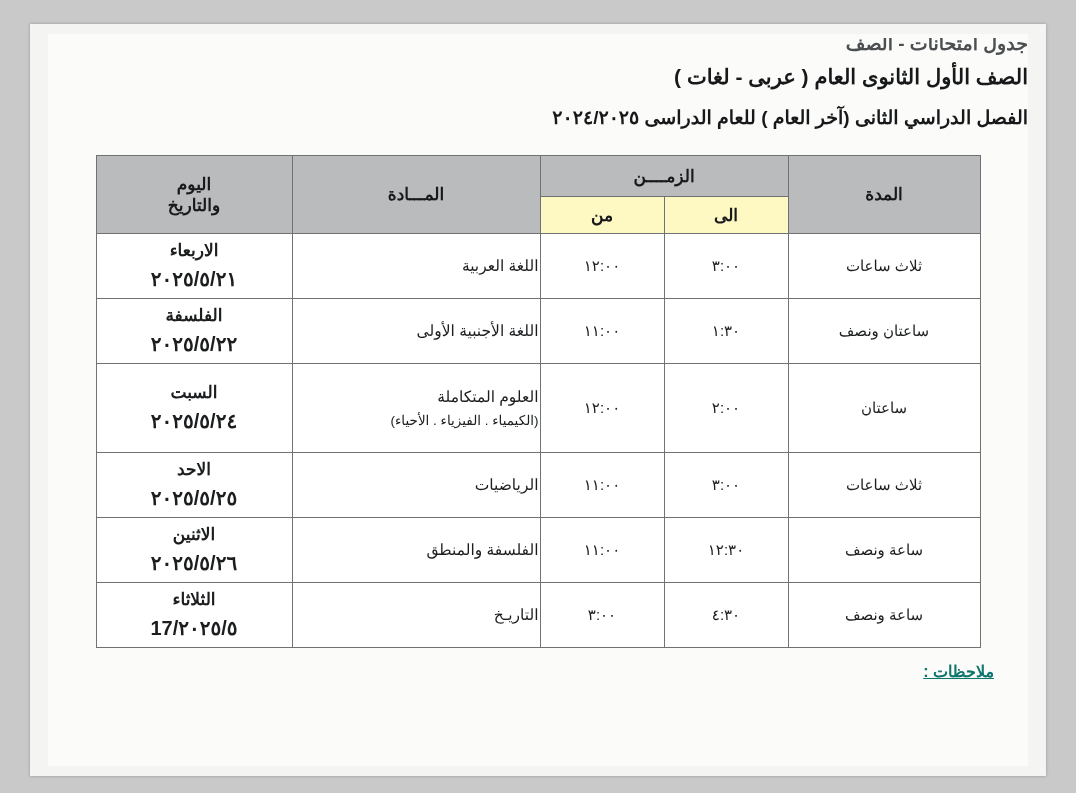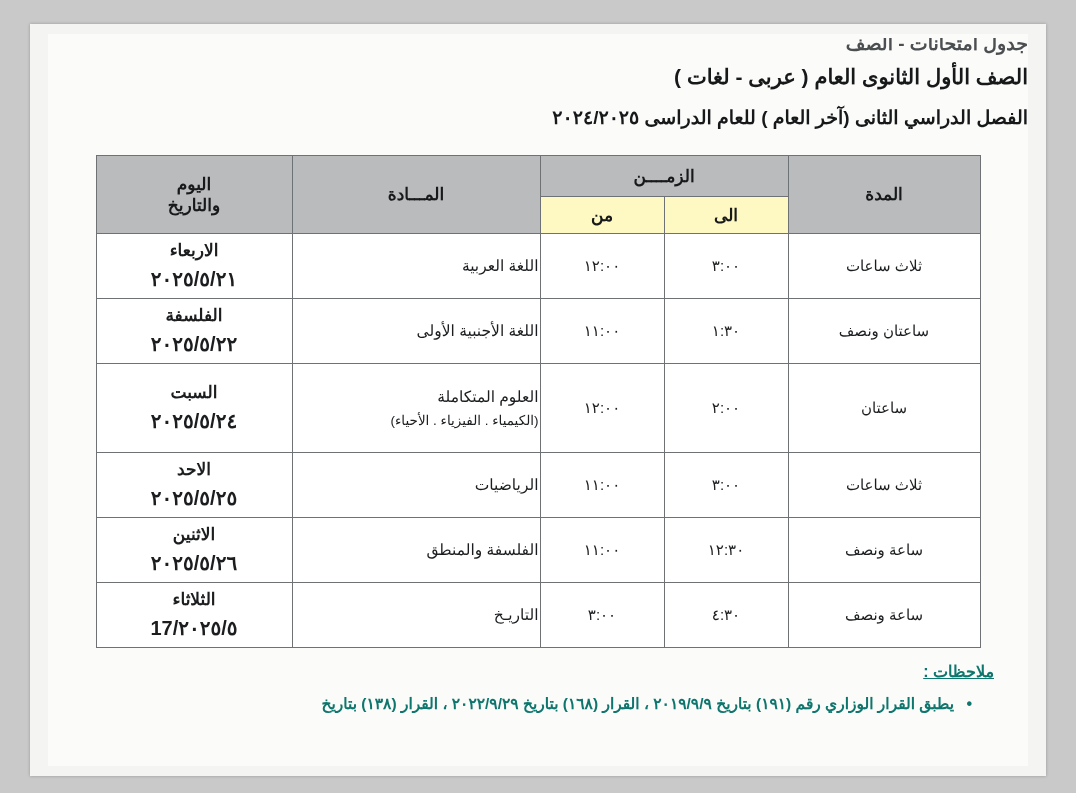--- a/index.html
+++ b/index.html
@@ -231,19 +231,16 @@
           <td class="day">
             <span class="d">الثلاثاء</span>
             <span class="dt">٢٠٢٥/٥/17</span>
           </td>
         </tr>
       </tbody>
     </table>
 
     <div class="notes">
       <div class="ttl">ملاحظات :</div>
-      <ul>
-        <li>يطبق القرار الوزاري رقم (١٩١) بتاريخ ٢٠١٩/٩/٩ ، القرار (١٦٨) بتاريخ ٢٠٢٢/٩/٢٩ ، القرار (١٣٨) بتاريخ</li>
-      </ul>
     </div>
 
   </div>
 </div>
 
 </body></html>

